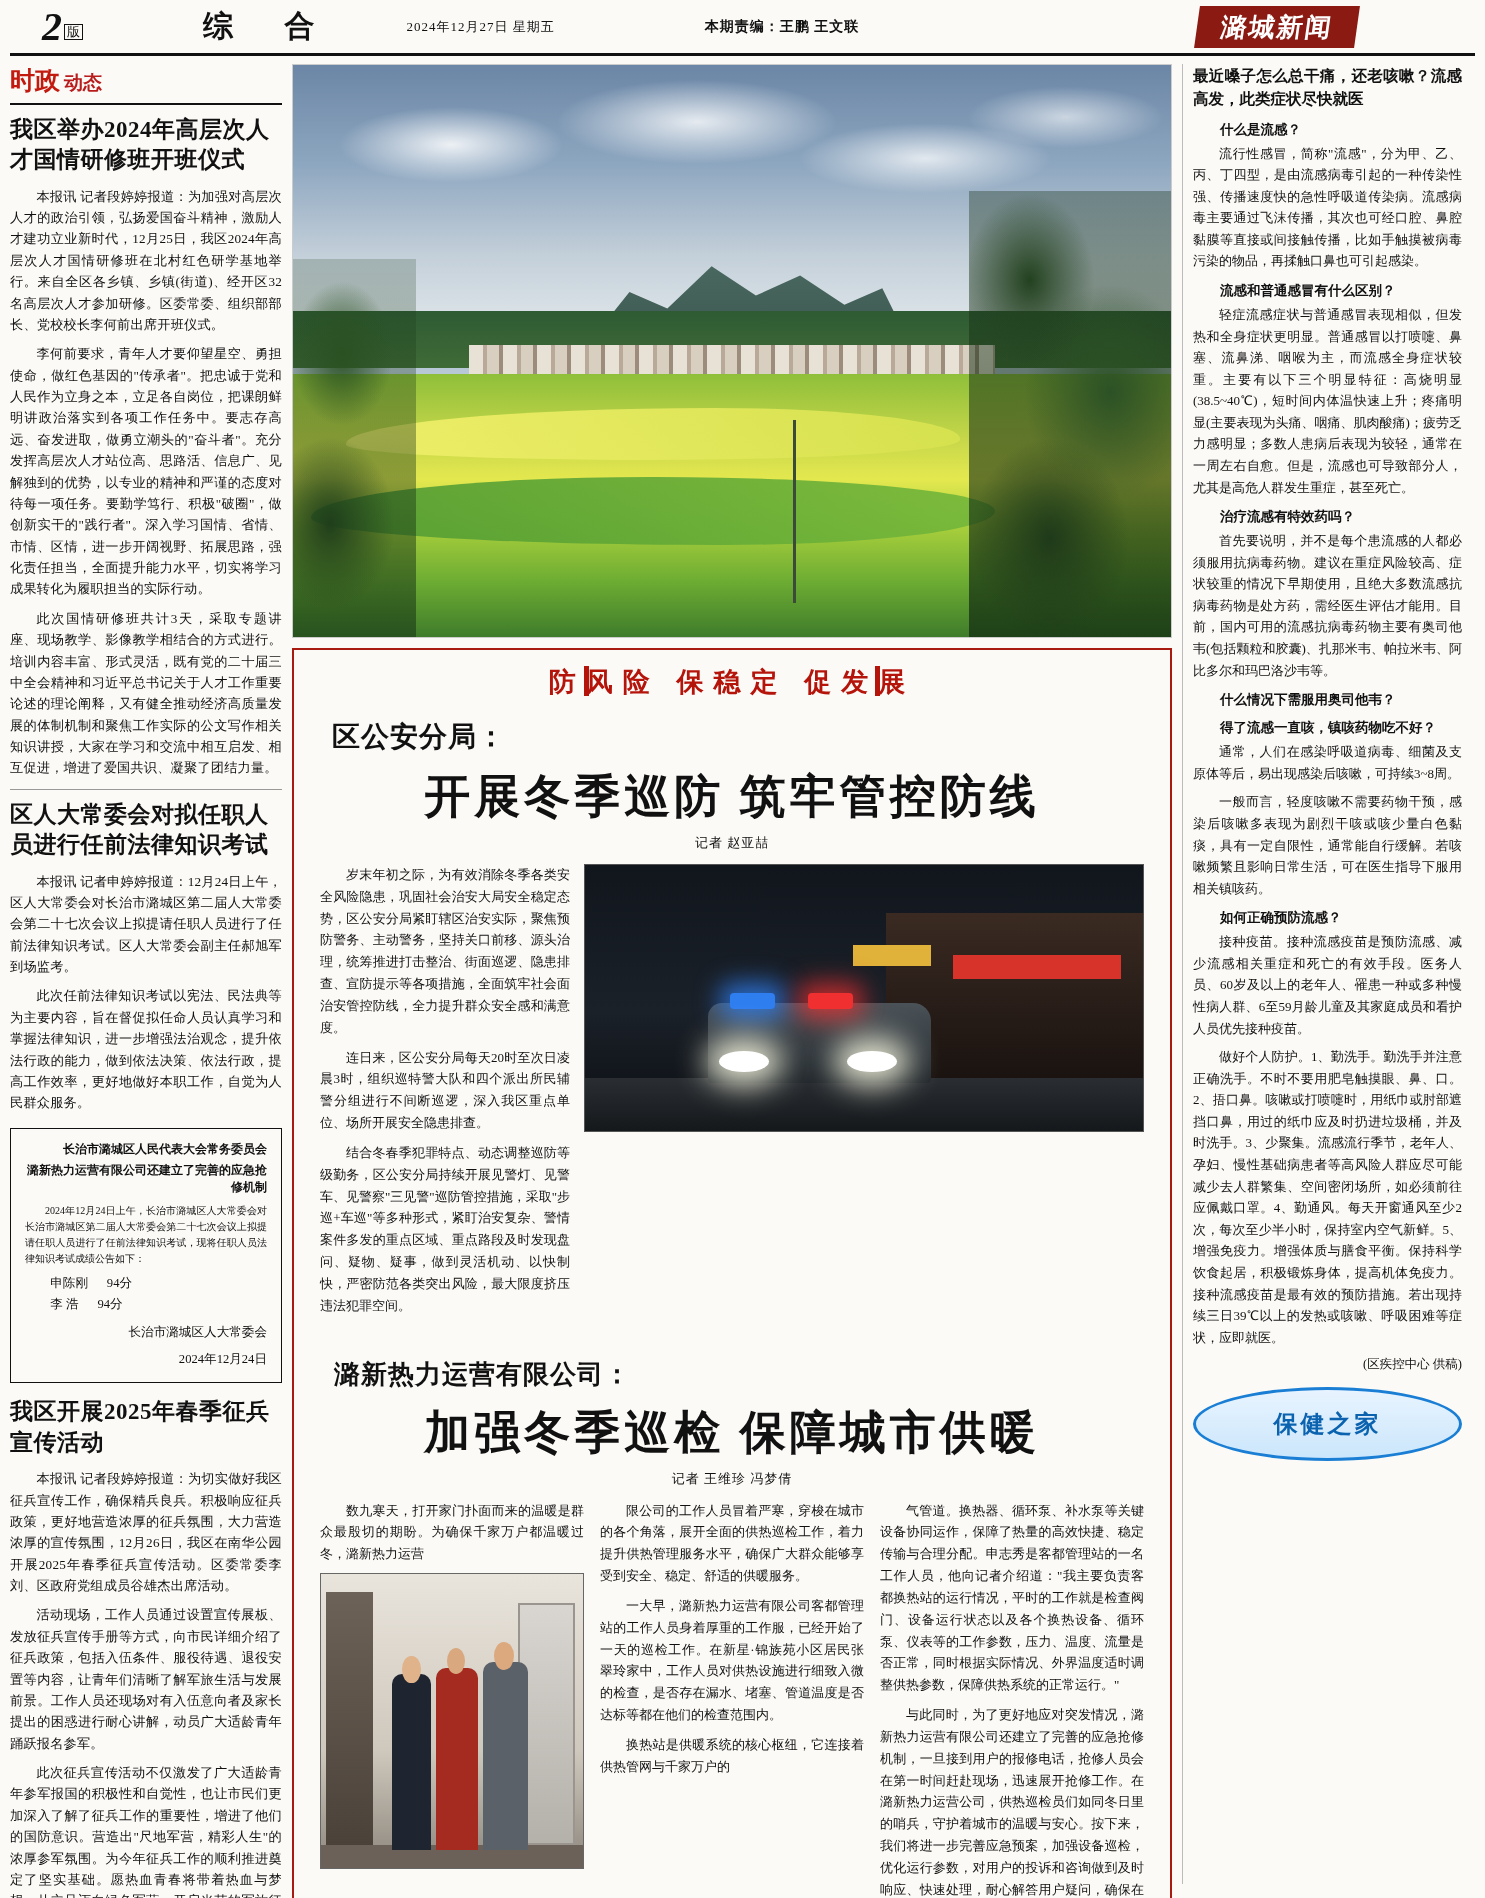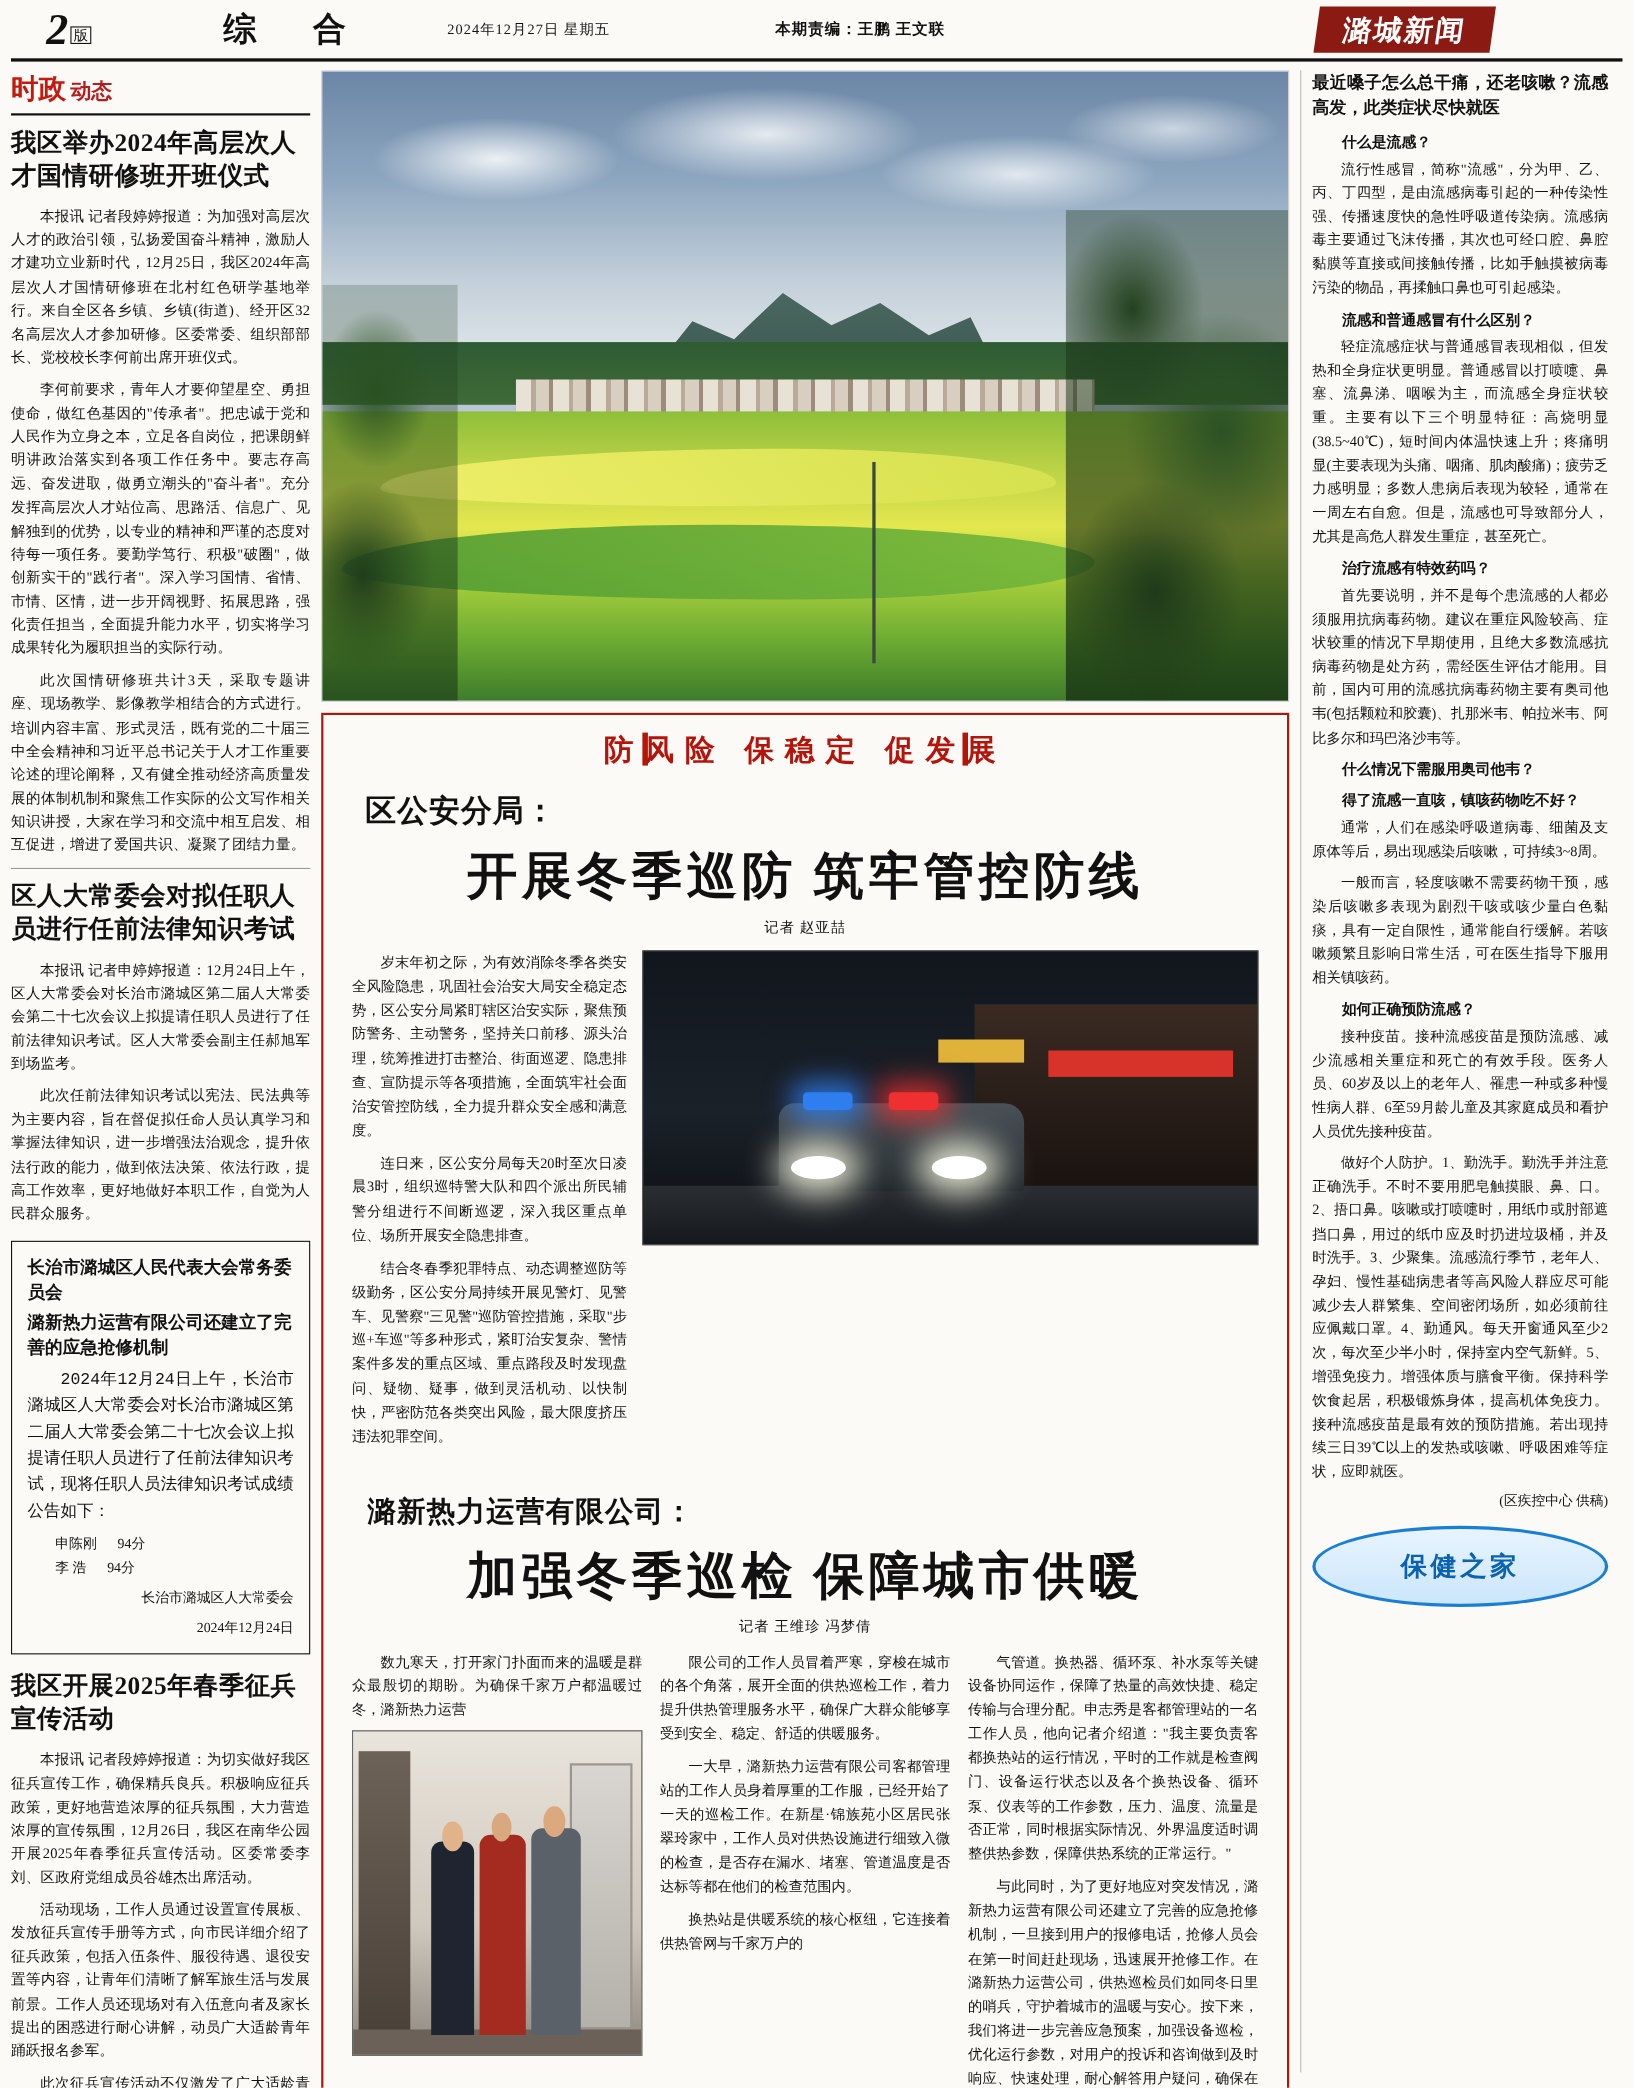--- a/index.html
+++ b/index.html
@@ -60,23 +60,23 @@
     letter-spacing:0.5px; font-family:"Liberation Serif", serif;
   }
   p.body {
     font-size:13.2px; line-height:1.62; text-align:justify; margin:0 0 8px;
     text-indent:2em; letter-spacing:0.2px;
   }
   .boxnote {
     border:1px solid #111; padding:12px 14px; margin:14px 0;
   }
   .boxnote h3 {
-    text-align:left; font-size:16px; font-weight:bold; margin:0 0 4px; line-height:1.45;
-  }
-  .boxnote p { font-size:15px; line-height:1.6; text-indent:2em; margin:6px 0; text-align:justify;font-family:Liberation Mono, monospace;}
+    text-align:right; font-size:12px; font-weight:bold; margin:0 0 4px; line-height:1.45;
+  }
+  .boxnote p { font-size:10px; line-height:1.6; text-indent:2em; margin:6px 0; text-align:justify;}
   .boxnote .score { text-indent:2em; font-size:12.6px; line-height:1.7; }
   .boxnote .sign { text-align:right; font-size:12.6px; line-height:1.7; margin-top:6px;}
 
   
   .photo-main {
     width:100%; height:574px; position:relative; overflow:hidden; border:1px solid #ccc;
     background:linear-gradient(#9fb4c9,#cfd9e2);
   }
   .sky { position:absolute; left:0; top:0; width:100%; height:46%;
     background:linear-gradient(180deg,#6b86a6 0%, #8ea7c0 38%, #c3cfd9 72%, #dfe6ea 100%); }

